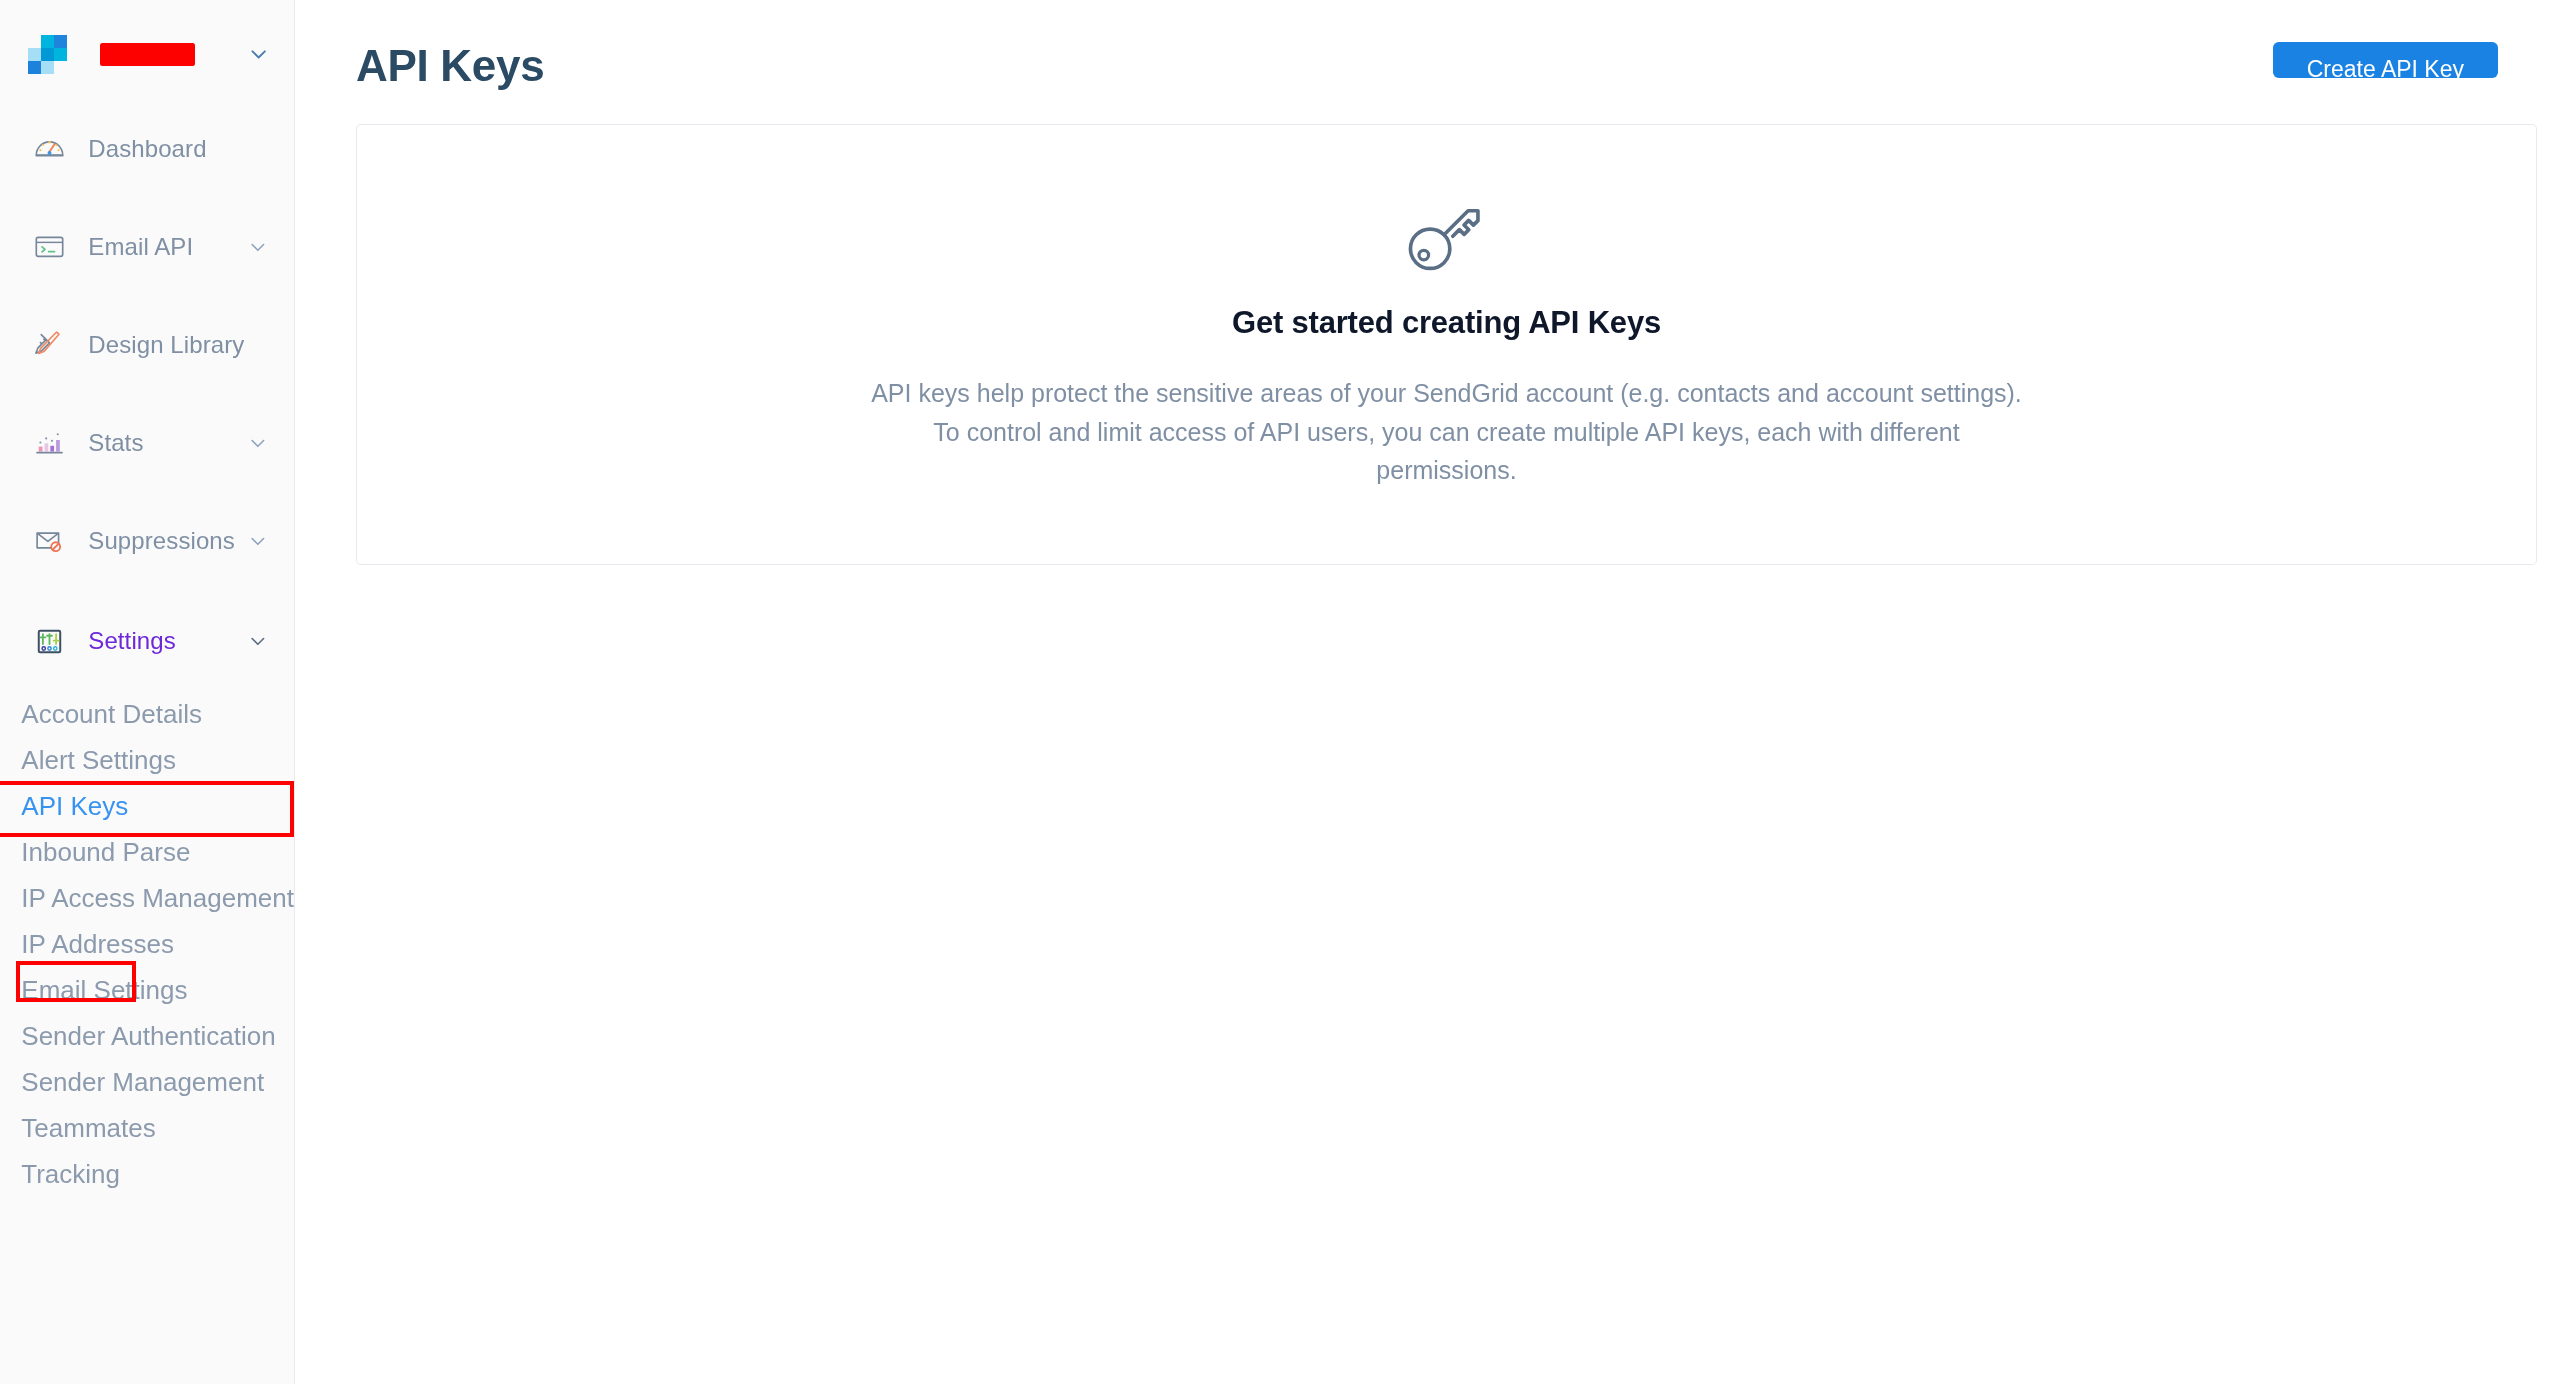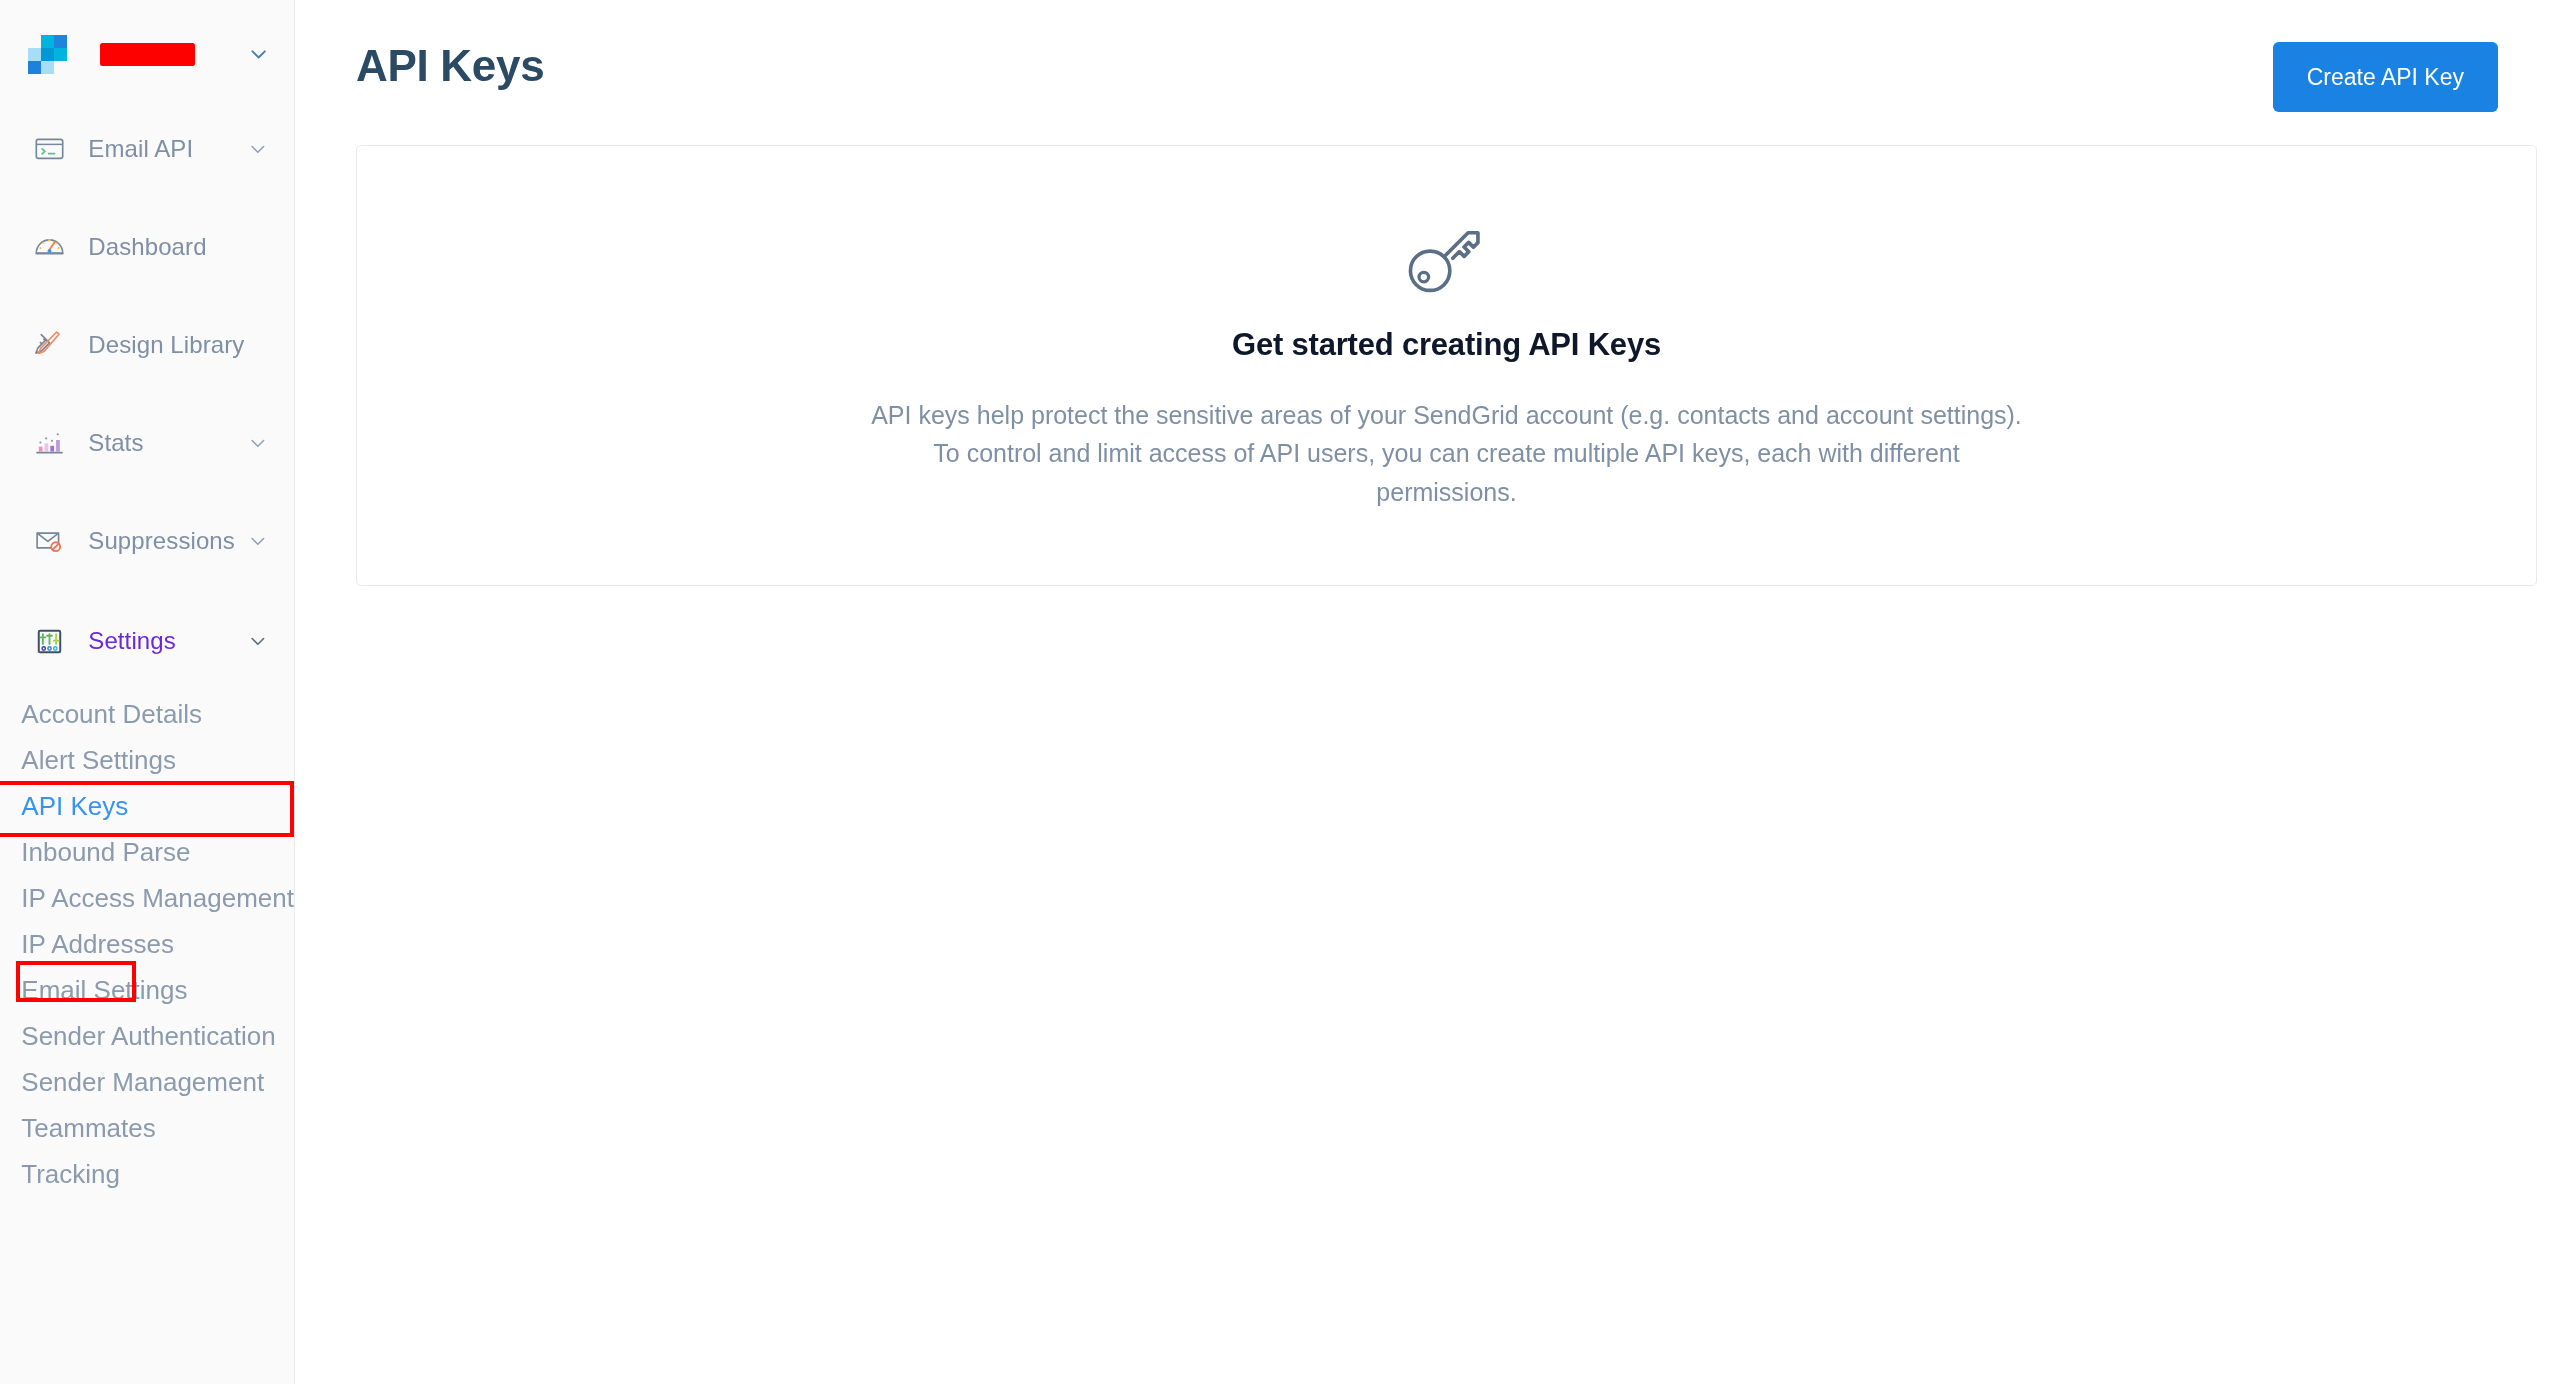--- a/index.html
+++ b/index.html
@@ -170,21 +170,21 @@
   }
 
   .create-btn {
     background: #1a82e2;
     color: #ffffff;
     border: none;
     border-radius: 5.7px;
     font-size: 23px;
     font-family: inherit;
     padding: 0 34px;
-    height: 70px;
+    height: 36px;
     line-height: 54px;
     cursor: pointer;
     white-space: nowrap;
     margin-right: 39px;
     margin-top: 8.2px;
   }
 
   .card {
     margin: 33px 39px 0 61px;
     border: 1.6px solid #e6eaee;
@@ -240,47 +240,47 @@
       <svg class="brand-chevron" viewBox="0 0 24 24" fill="none">
         <path d="M5 9l7 7 7-7" stroke="#4a7fb5" stroke-width="2.2" stroke-linecap="round" stroke-linejoin="round"></path>
       </svg>
     </div>
 
     <nav class="nav-main">
 
       <div class="nav-item">
         <span class="nav-icon">
           <svg viewBox="0 0 40 40" width="33" height="33" fill="none">
-            <rect x="4" y="9" width="32" height="23" rx="2.5" stroke="#77879b" stroke-width="2"></rect>
-            <line x1="4" y1="15" x2="36" y2="15" stroke="#77879b" stroke-width="1.8"></line>
-            <path d="M11 20.5l3.5 3-3.5 3" stroke="#62c08a" stroke-width="2.2" stroke-linecap="round" stroke-linejoin="round"></path>
-            <line x1="19" y1="26.3" x2="26" y2="26.3" stroke="#62c08a" stroke-width="2.2" stroke-linecap="round"></line>
-          </svg>
-        </span>
-        <span class="nav-label">Email API</span>
-        <svg class="nav-chevron" viewBox="0 0 24 24" fill="none">
-          <path d="M5 9l7 7 7-7" stroke="#8fa4bd" stroke-width="2" stroke-linecap="round" stroke-linejoin="round"></path>
-        </svg>
-      </div>
-
-      <div class="nav-item">
-        <span class="nav-icon">
-          <svg viewBox="0 0 40 40" width="33" height="33" fill="none">
             <path d="M4 28a16 16 0 0 1 32 0z" stroke="#77879b" stroke-width="2" stroke-linejoin="round" fill="none"></path>
             <line x1="4" y1="28.6" x2="36" y2="28.6" stroke="#77879b" stroke-width="2.2" stroke-linecap="round"></line>
             <path d="M26 15l-6 9" stroke="#f2855c" stroke-width="2.4" stroke-linecap="round"></path>
             <circle cx="20" cy="25.5" r="2.4" fill="#3e96e0"></circle>
             <circle cx="20" cy="12.4" r="1.5" fill="#fac450"></circle>
             <circle cx="12.5" cy="15.5" r="1.3" fill="#fac450"></circle>
             <circle cx="9" cy="22" r="1.3" fill="#fac450"></circle>
             <circle cx="31" cy="22" r="1.3" fill="#fac450"></circle>
             <circle cx="28.5" cy="16" r="1.2" fill="#fac450"></circle>
           </svg>
         </span>
         <span class="nav-label">Dashboard</span>
+      </div>
+
+      <div class="nav-item">
+        <span class="nav-icon">
+          <svg viewBox="0 0 40 40" width="33" height="33" fill="none">
+            <rect x="4" y="9" width="32" height="23" rx="2.5" stroke="#77879b" stroke-width="2"></rect>
+            <line x1="4" y1="15" x2="36" y2="15" stroke="#77879b" stroke-width="1.8"></line>
+            <path d="M11 20.5l3.5 3-3.5 3" stroke="#62c08a" stroke-width="2.2" stroke-linecap="round" stroke-linejoin="round"></path>
+            <line x1="19" y1="26.3" x2="26" y2="26.3" stroke="#62c08a" stroke-width="2.2" stroke-linecap="round"></line>
+          </svg>
+        </span>
+        <span class="nav-label">Email API</span>
+        <svg class="nav-chevron" viewBox="0 0 24 24" fill="none">
+          <path d="M5 9l7 7 7-7" stroke="#8fa4bd" stroke-width="2" stroke-linecap="round" stroke-linejoin="round"></path>
+        </svg>
       </div>
 
       <div class="nav-item">
         <span class="nav-icon">
           <svg viewBox="0 0 40 40" width="33" height="33" fill="none">
             <g stroke="#77879b" stroke-width="2" stroke-linejoin="round">
               <path d="M10 8l6 6-10 10-2.5 6.5 6.5-2.5 10-10-6-6z" fill="none"></path>
               <line x1="12.5" y1="13" x2="15" y2="15.5"></line>
               <line x1="8.5" y1="17" x2="11" y2="19.5"></line>
             </g>

